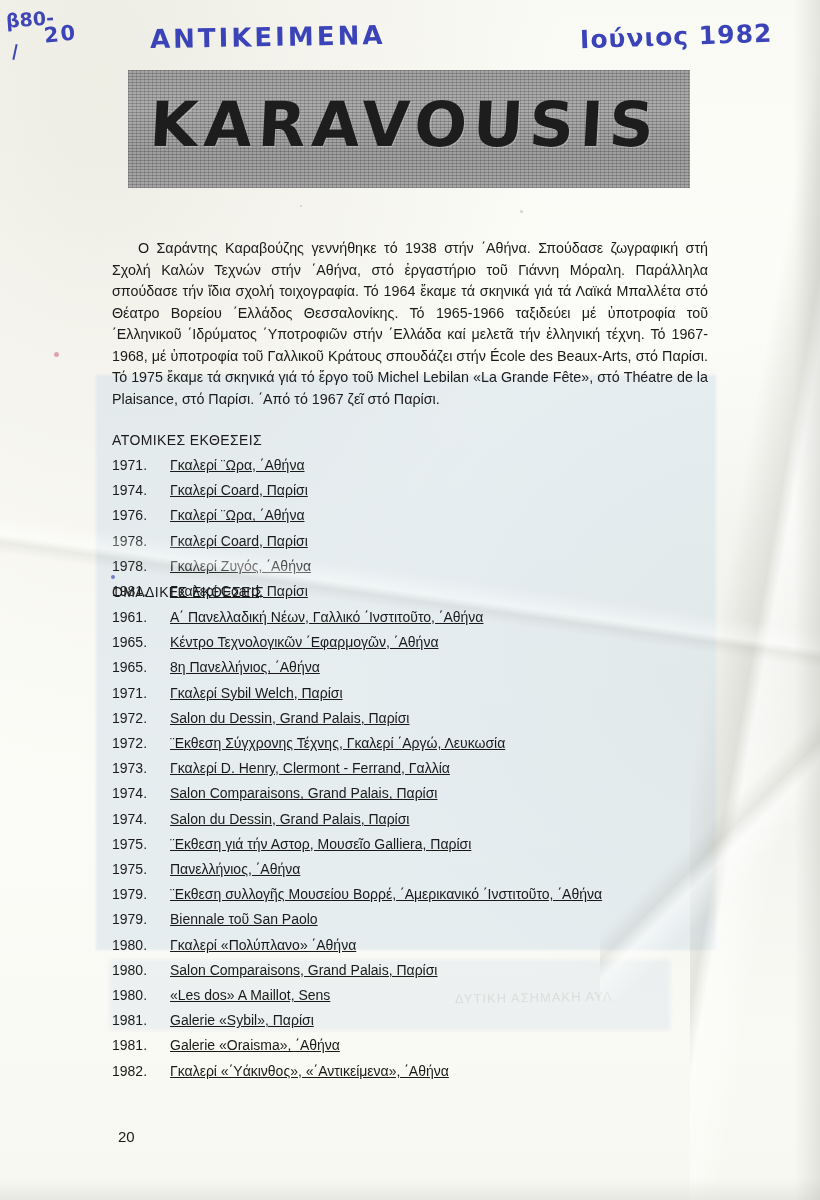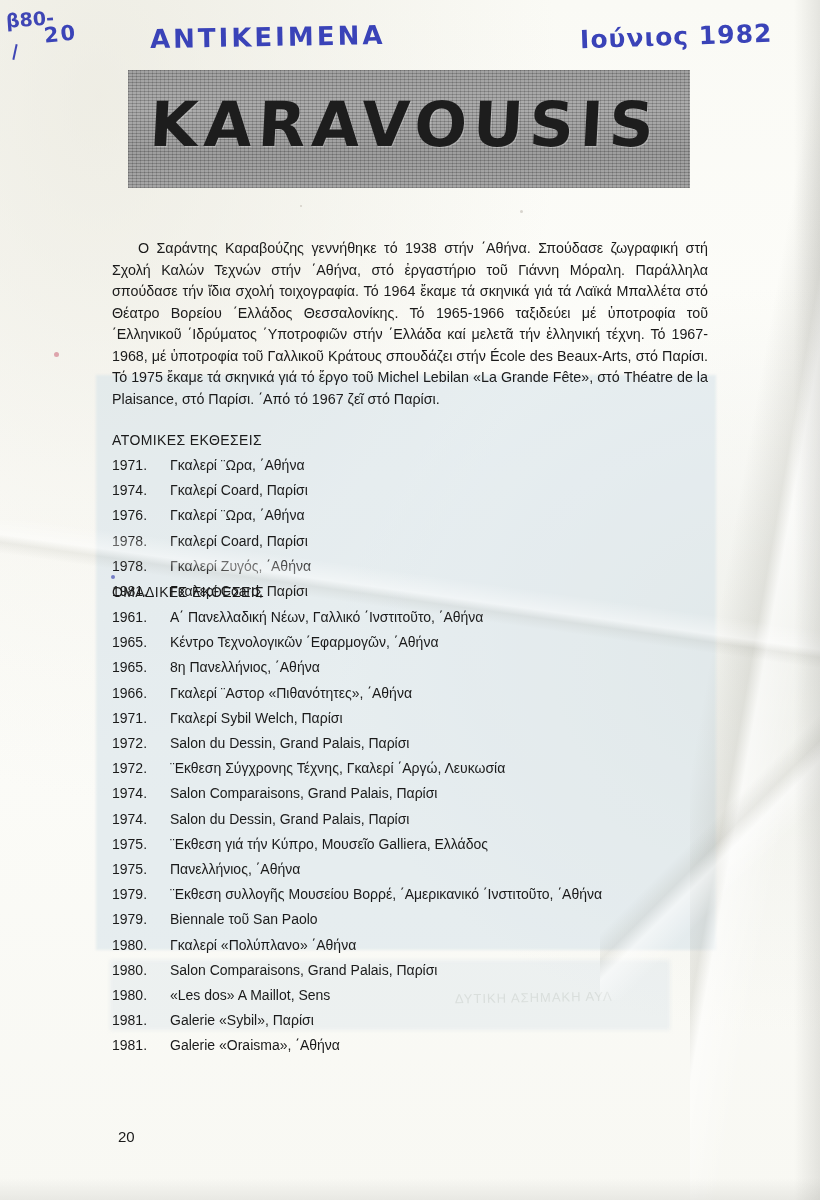--- a/index.html
+++ b/index.html
@@ -165,21 +165,21 @@
     display: flex;
     font-size: 14px;
     line-height: 25.2px;
     color: #1a1a1a;
     white-space: nowrap;
   }
   .entry .year {
     width: 58px;
     flex: 0 0 58px;
   }
-  .entry .desc { flex: 1 1 auto; }
+  .entry .desc { flex: 1 1 auto; text-decoration: underline; }
 
   #page-number {
     position: absolute;
     left: 118px; top: 1128px;
     font-size: 15px;
     color: #1a1a1a;
   }
 
   
   .speck {
@@ -271,46 +271,46 @@
       </div>
       <div class="entry">
         <span class="year">1965.</span>
         <span class="desc">Κέντρο Τεχνολογικῶν ΄Εφαρμογῶν, ΄Αθήνα</span>
       </div>
       <div class="entry">
         <span class="year">1965.</span>
         <span class="desc">8η Πανελλήνιος, ΄Αθήνα</span>
       </div>
       <div class="entry">
-        <span class="year">1966.</span>
-        <span class="desc">Γκαλερί ¨Αστορ «Πιθανότητες», ΄Αθήνα</span>
-      </div>
-      <div class="entry">
         <span class="year">1971.</span>
         <span class="desc">Γκαλερί Sybil Welch, Παρίσι</span>
       </div>
       <div class="entry">
         <span class="year">1972.</span>
         <span class="desc">Salon du Dessin, Grand Palais, Παρίσι</span>
       </div>
       <div class="entry">
         <span class="year">1972.</span>
         <span class="desc">¨Εκθεση Σύγχρονης Τέχνης, Γκαλερί ΄Αργώ, Λευκωσία</span>
       </div>
       <div class="entry">
+        <span class="year">1973.</span>
+        <span class="desc">Γκαλερί D. Henry, Clermont - Ferrand, Γαλλία</span>
+      </div>
+      <div class="entry">
         <span class="year">1974.</span>
         <span class="desc">Salon Comparaisons, Grand Palais, Παρίσι</span>
       </div>
       <div class="entry">
         <span class="year">1974.</span>
         <span class="desc">Salon du Dessin, Grand Palais, Παρίσι</span>
       </div>
       <div class="entry">
         <span class="year">1975.</span>
-        <span class="desc">¨Εκθεση γιά τήν Κύπρο, Μουσεῖο Galliera, Ελλάδος</span>
+        <span class="desc">¨Εκθεση γιά τήν Αστορ, Μουσεῖο Galliera, Παρίσι</span>
       </div>
       <div class="entry">
         <span class="year">1975.</span>
         <span class="desc">Πανελλήνιος, ΄Αθήνα</span>
       </div>
       <div class="entry">
         <span class="year">1979.</span>
         <span class="desc">¨Εκθεση συλλογῆς Μουσείου Βορρέ, ΄Αμερικανικό ΄Ινστιτοῦτο, ΄Αθήνα</span>
       </div>
       <div class="entry">
@@ -329,20 +329,24 @@
         <span class="year">1980.</span>
         <span class="desc">«Les dos» A Maillot, Sens</span>
       </div>
       <div class="entry">
         <span class="year">1981.</span>
         <span class="desc">Galerie «Sybil», Παρίσι</span>
       </div>
       <div class="entry">
         <span class="year">1981.</span>
         <span class="desc">Galerie «Oraisma», ΄Αθήνα</span>
+      </div>
+      <div class="entry">
+        <span class="year">1982.</span>
+        <span class="desc">Γκαλερί «΄Υάκινθος», «΄Αντικείμενα», ΄Αθήνα</span>
       </div>
     </div>
 
   <div id="page-number">20</div>
 
   <div class="ghost-mark" style="left:455px; top:990px; transform:rotate(-1deg);">ΔΥΤΙΚΗ ΑΣΗΜΑΚΗ ΑΥΛ</div>
   <div class="pink-dot"></div>
   <div class="blue-dot"></div>
   <div class="speck" style="left:520px; top:210px; width:3px; height:3px;"></div>
   <div class="speck" style="left:300px; top:205px; width:2px; height:2px;"></div>

